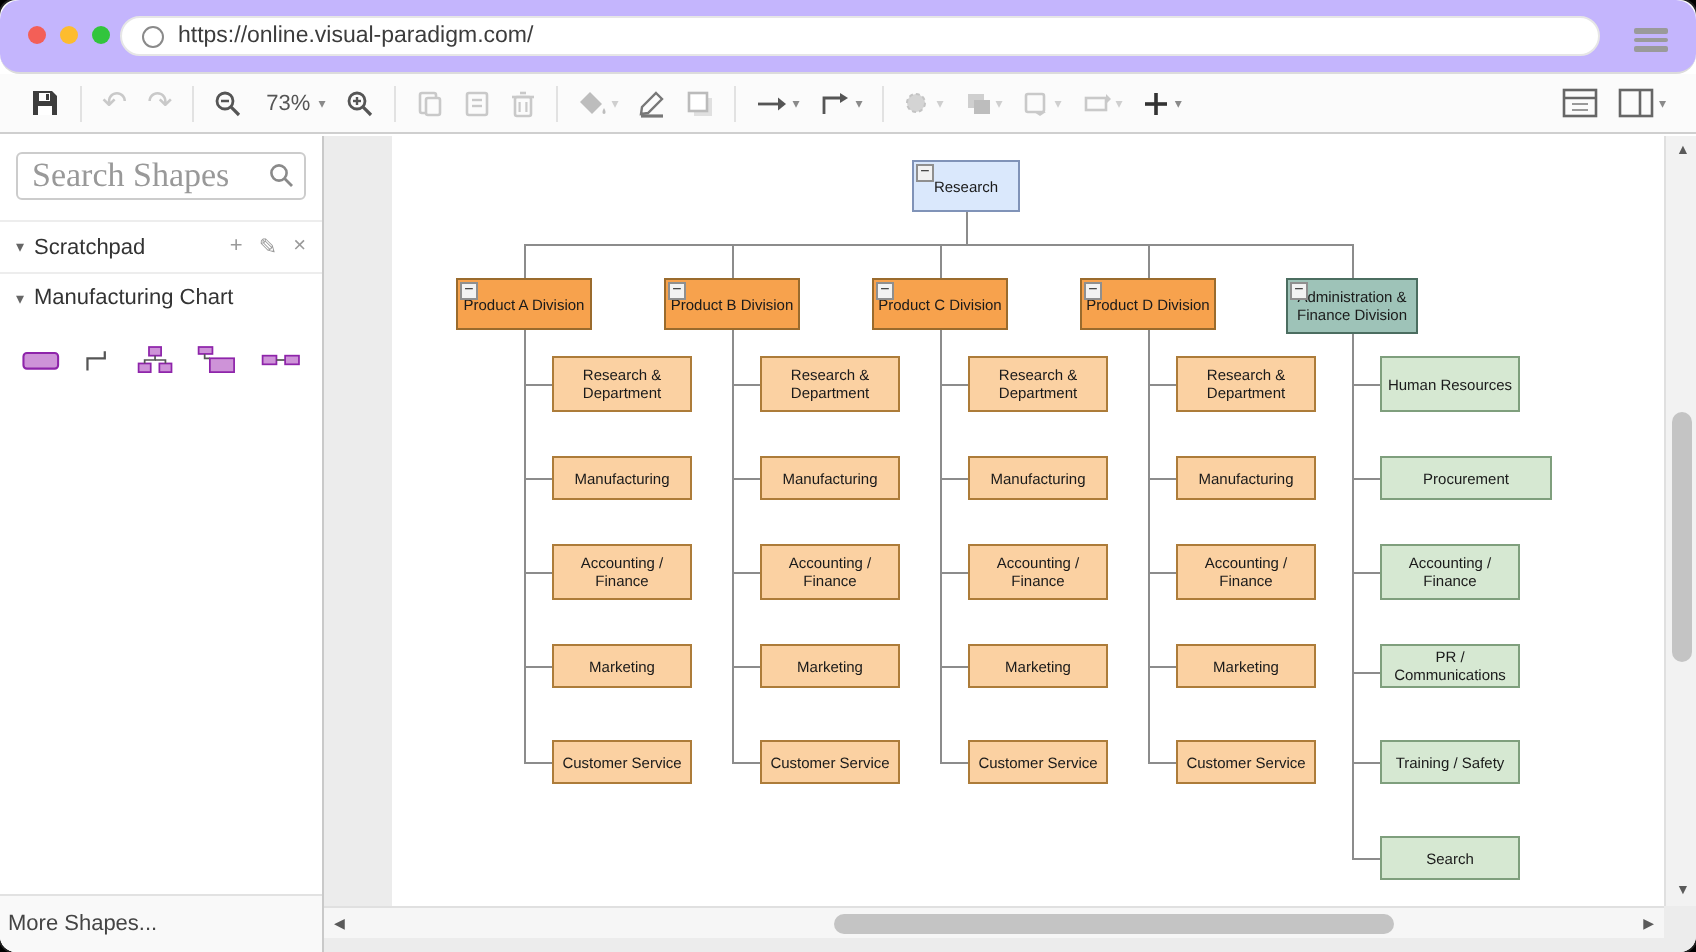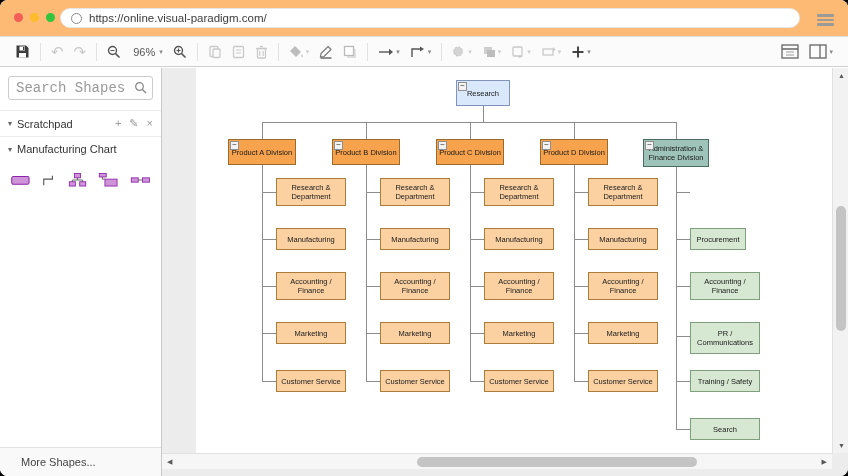--- a/index.html
+++ b/index.html
@@ -1,20 +1,20 @@
 <!DOCTYPE html>
 <html><head>
 <meta charset="utf-8">
 <style>
   html,body{margin:0;padding:0;background:#000;}
   body{font-family:"Liberation Sans",sans-serif;-webkit-font-smoothing:antialiased;}
   .window{position:relative;width:848px;height:476px;background:#fff;border-radius:8px;overflow:hidden;box-shadow:0 0 0 1px #222;}
 
   
-  .titlebar{position:absolute;left:0;top:0;right:0;height:36px;background:#fdba74;border-bottom:1px solid #dcdcdc;}
+  .titlebar{position:absolute;left:0;top:0;right:0;height:36px;background:#c4b5fd;border-bottom:1px solid #dcdcdc;border-radius:10px;}
   .lights{position:absolute;left:14px;top:13px;display:flex;gap:7px;}
   .light{width:9px;height:9px;border-radius:50%;}
   .light.red{background:#f35f57;}
   .light.yellow{background:#fdbc2e;}
   .light.green{background:#32c53d;}
   .urlbar{position:absolute;left:60px;top:8px;width:740px;height:20px;background:#fff;border:1px solid #e6e6e6;border-radius:10px;display:flex;align-items:center;padding-left:10px;box-sizing:border-box;}
   .urlbar .circ{width:9px;height:9px;border:1.3px solid #8a8a8a;border-radius:50%;margin-right:7px;flex:none;}
   .url-text{font-size:11.5px;color:#3c3c3c;white-space:nowrap;}
   .hamburger{position:absolute;right:14px;top:14px;width:17px;}
   .hamburger div{height:2.5px;background:#9a9a9a;margin-bottom:2.2px;border-radius:1px;}
@@ -26,31 +26,31 @@
   .sep{width:1px;height:18px;background:#e2e2e2;margin:0 5px;flex:none;}
   .caret{font-size:7px;color:#8a8a8a;margin-left:2px;}
   .caret.dis{color:#cfcfcf;}
   .glyph{font-size:15px;color:#c9c9c9;line-height:1;}
   .zoom-label{font-size:11px;color:#555;margin:0 2px;}
   .tb-right{margin-left:auto;display:flex;align-items:center;}
 
   
   .sidebar{position:absolute;left:0;top:68px;bottom:0;width:162px;background:#fff;border-right:1px solid #c9c9c9;box-sizing:border-box;}
   .search-wrap{position:relative;margin:8px 8px 10px 8px;}
-  .search-input{width:100%;height:24px;border:1px solid #ccc;border-radius:3px;box-sizing:border-box;padding:0 24px 0 7px;font-size:14px;color:#333;font-family:Liberation Mono, monospace;outline:none;}
+  .search-input{width:100%;height:24px;border:1px solid #ccc;border-radius:3px;box-sizing:border-box;padding:0 24px 0 7px;font-size:17px;color:#333;font-family:Liberation Serif, serif;outline:none;}
   .search-input::placeholder{color:#999;}
   .search-mag{position:absolute;right:6px;top:5px;}
   .section-head{display:flex;align-items:center;padding:6px 8px;border-top:1px solid #ededed;font-size:11px;color:#333;}
   .tri{font-size:8px;color:#666;margin-right:5px;}
   .head-tools{margin-left:auto;display:flex;gap:8px;color:#9a9a9a;font-size:11px;}
   .head-tools span{cursor:pointer;}
   .dragzone{margin:6px 10px 12px 10px;height:36px;border:2px dashed #d4d4d4;border-radius:2px;display:flex;align-items:center;justify-content:center;font-size:11px;color:#c9c9c9;background:#fff;}
   .palette{display:flex;align-items:center;gap:11px;padding:10px 10px;}
   .pal{cursor:grab;}
-  .sidebar-footer{position:absolute;left:0;right:0;bottom:0;height:28px;background:#f9f9f9;border-top:1px solid #e2e2e2;display:flex;align-items:center;padding-left:21px;font-size:11px;color:#444;}
+  .sidebar-footer{position:absolute;left:0;right:0;bottom:0;height:28px;background:#f9f9f9;border-top:1px solid #e2e2e2;display:flex;align-items:center;padding-left:4px;font-size:11px;color:#444;}
 
   
   .canvas{position:absolute;left:162px;top:68px;right:0;bottom:0;background:#ececec;}
   .page{position:absolute;left:34px;top:0;right:16px;bottom:23px;background:#fff;overflow:hidden;}
   .node{position:absolute;box-sizing:border-box;display:flex;align-items:center;justify-content:center;text-align:center;font-size:7.5px;line-height:1.2;color:#1a1a1a;padding:1px 2px;}
   .minus{position:absolute;left:1px;top:1px;width:7px;height:7px;background:#f2f2f2;border:1px solid #8f8f8f;font-size:8px;line-height:5px;text-align:center;color:#333;box-sizing:content-box;}
   .cline{position:absolute;background:#8c8c8c;}
 
   
   .vscroll{position:absolute;right:0;top:0;bottom:23px;width:16px;background:#f2f2f2;border-left:1px solid #e0e0e0;box-sizing:border-box;}
@@ -99,21 +99,21 @@
       </div>
     <div class="sep"></div>
     <div class="tb">
       <svg width="14" height="14" viewBox="0 0 14 14">
           <circle cx="5.5" cy="5.5" r="4" fill="none" stroke="#555" stroke-width="1.4"></circle>
           <line x1="8.6" y1="8.6" x2="12.5" y2="12.5" stroke="#555" stroke-width="1.6"></line>
           <line x1="3.5" y1="5.5" x2="7.5" y2="5.5" stroke="#555" stroke-width="1.2"></line>
         </svg>
     </div>
     <div class="tb">
-      <span class="zoom-label">96%</span>
+      <span class="zoom-label">73%</span>
         <span class="caret">▾</span>
     </div>
     <div class="tb">
       <svg width="14" height="14" viewBox="0 0 14 14">
           <circle cx="5.5" cy="5.5" r="4" fill="none" stroke="#555" stroke-width="1.4"></circle>
           <line x1="8.6" y1="8.6" x2="12.5" y2="12.5" stroke="#555" stroke-width="1.6"></line>
           <line x1="3.5" y1="5.5" x2="7.5" y2="5.5" stroke="#555" stroke-width="1.2"></line>
           <line x1="5.5" y1="3.5" x2="5.5" y2="7.5" stroke="#555" stroke-width="1.2"></line>
         </svg>
     </div>
@@ -396,30 +396,33 @@
         <div class="node" style="left: 392px; top: 302px; width: 70px; height: 22px; background: rgb(251, 209, 162); border: 1px solid rgb(173, 124, 57);">
           <span>Customer Service</span>
         </div>
         <div class="cline" style="left: 480px; top: 54px; width: 1px; height: 17px; background: rgb(140, 140, 140);"></div>
         <div class="node" style="left: 447px; top: 71px; width: 66px; height: 28px; background: rgb(158, 195, 184); border: 1px solid rgb(75, 109, 96);">
           <div class="minus">−</div>
           <span>Administration &amp; Finance Division</span>
         </div>
         <div class="cline" style="left: 480px; top: 99px; width: 1px; height: 262px; background: rgb(140, 140, 140);"></div>
         <div class="cline" style="left: 480px; top: 124px; width: 14px; height: 1px; background: rgb(140, 140, 140);"></div>
+        <div class="node" style="left: 494px; top: 110px; width: 70px; height: 28px; background: rgb(214, 232, 210); border: 1px solid rgb(127, 159, 125);">
+          <span>Human Resources</span>
+        </div>
         <div class="cline" style="left: 480px; top: 171px; width: 14px; height: 1px; background: rgb(140, 140, 140);"></div>
-        <div class="node" style="left: 494px; top: 160px; width: 56px; height: 22px; background: rgb(214, 232, 210); border: 1px solid rgb(127, 159, 125);">
+        <div class="node" style="left: 494px; top: 160px; width: 86px; height: 22px; background: rgb(214, 232, 210); border: 1px solid rgb(127, 159, 125);">
           <span>Procurement</span>
         </div>
         <div class="cline" style="left: 480px; top: 218px; width: 14px; height: 1px; background: rgb(140, 140, 140);"></div>
         <div class="node" style="left: 494px; top: 204px; width: 70px; height: 28px; background: rgb(214, 232, 210); border: 1px solid rgb(127, 159, 125);">
           <span>Accounting / Finance</span>
         </div>
         <div class="cline" style="left: 480px; top: 268px; width: 14px; height: 1px; background: rgb(140, 140, 140);"></div>
-        <div class="node" style="left: 494px; top: 254px; width: 70px; height: 32px; background: rgb(214, 232, 210); border: 1px solid rgb(127, 159, 125);">
+        <div class="node" style="left: 494px; top: 254px; width: 70px; height: 22px; background: rgb(214, 232, 210); border: 1px solid rgb(127, 159, 125);">
           <span>PR / Communications</span>
         </div>
         <div class="cline" style="left: 480px; top: 313px; width: 14px; height: 1px; background: rgb(140, 140, 140);"></div>
         <div class="node" style="left: 494px; top: 302px; width: 70px; height: 22px; background: rgb(214, 232, 210); border: 1px solid rgb(127, 159, 125);">
           <span>Training / Safety</span>
         </div>
         <div class="cline" style="left: 480px; top: 361px; width: 14px; height: 1px; background: rgb(140, 140, 140);"></div>
         <div class="node" style="left: 494px; top: 350px; width: 70px; height: 22px; background: rgb(214, 232, 210); border: 1px solid rgb(127, 159, 125);">
           <span>Search</span>
         </div>

